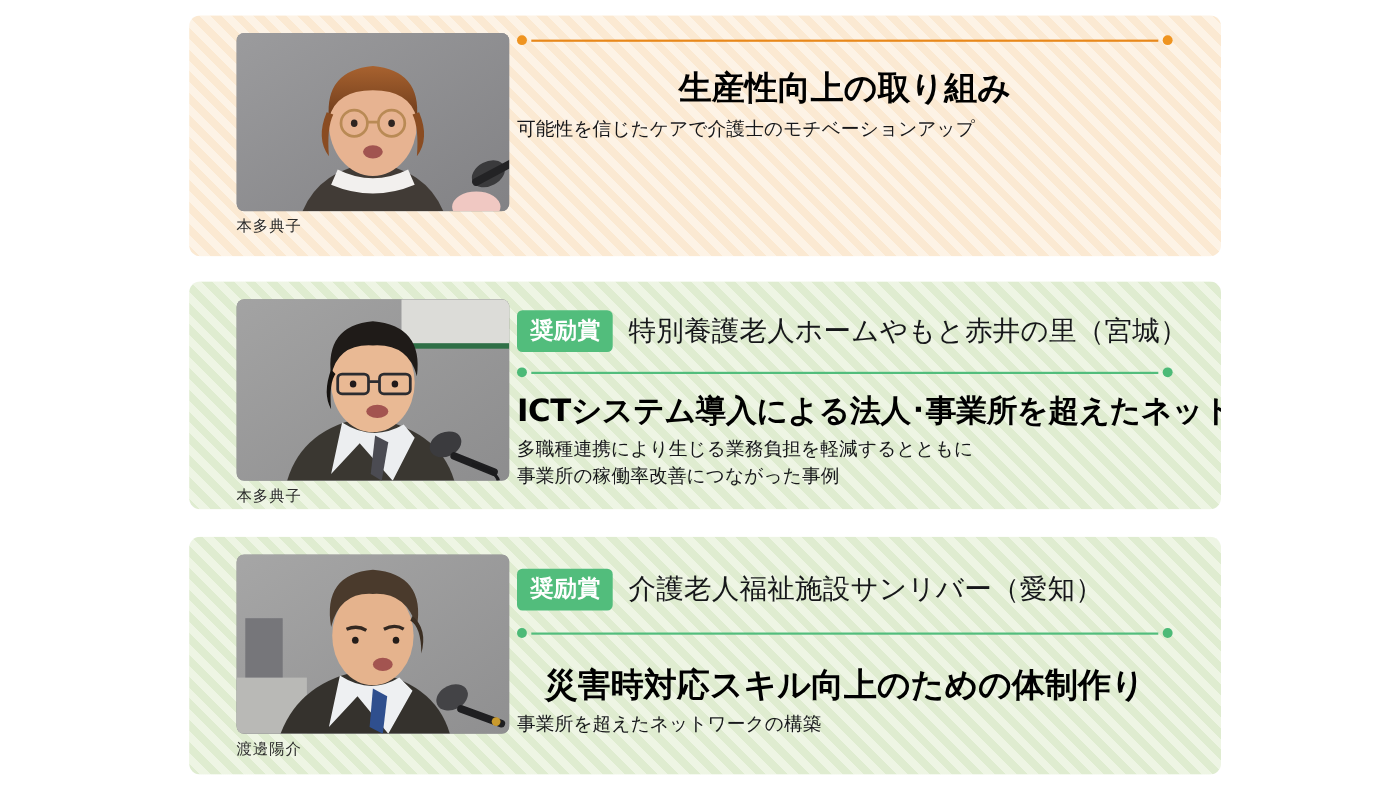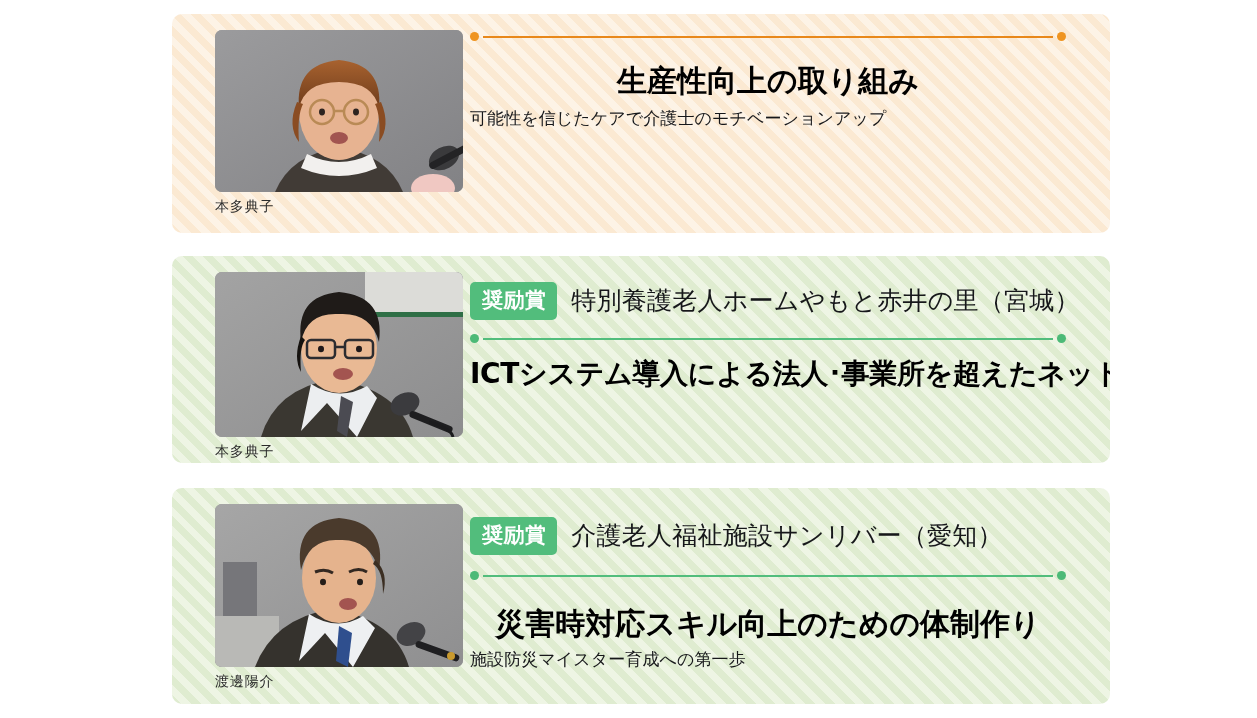--- a/index.html
+++ b/index.html
@@ -271,20 +271,21 @@
         <span class="facility-name">特別養護老人ホームやもと赤井の里（宮城）</span>
       </div>
 
       <div class="divider">
         <span class="dot left"></span>
         <span class="rule"></span>
         <span class="dot right"></span>
       </div>
 
       <div class="project-title">ICTシステム導入による法人･事業所を超えたネットワークの構築</div>
+      <div class="project-subtitle">多職種連携により生じる業務負担を軽減するとともに<br>事業所の稼働率改善につながった事例</div>
     </div>
   </div>
 
   <div class="award-card theme-green card-3">
 
     <div class="photo-block">
       <div class="speaker-photo">
         <svg viewBox="0 0 248 163" preserveAspectRatio="xMidYMid slice" aria-hidden="true">
           <defs>
             <linearGradient id="bg3" x1="0" y1="0" x2="1" y2="1">
@@ -320,17 +321,17 @@
         <span class="facility-name">介護老人福祉施設サンリバー（愛知）</span>
       </div>
 
       <div class="divider">
         <span class="dot left"></span>
         <span class="rule"></span>
         <span class="dot right"></span>
       </div>
 
       <div class="project-title">災害時対応スキル向上のための体制作り</div>
-      <div class="project-subtitle">施設防災マイスター育成への第一歩</div>
+      <div class="project-subtitle">事業所を超えたネットワークの構築</div>
     </div>
   </div>
 
 </div>
 
 </body></html>

